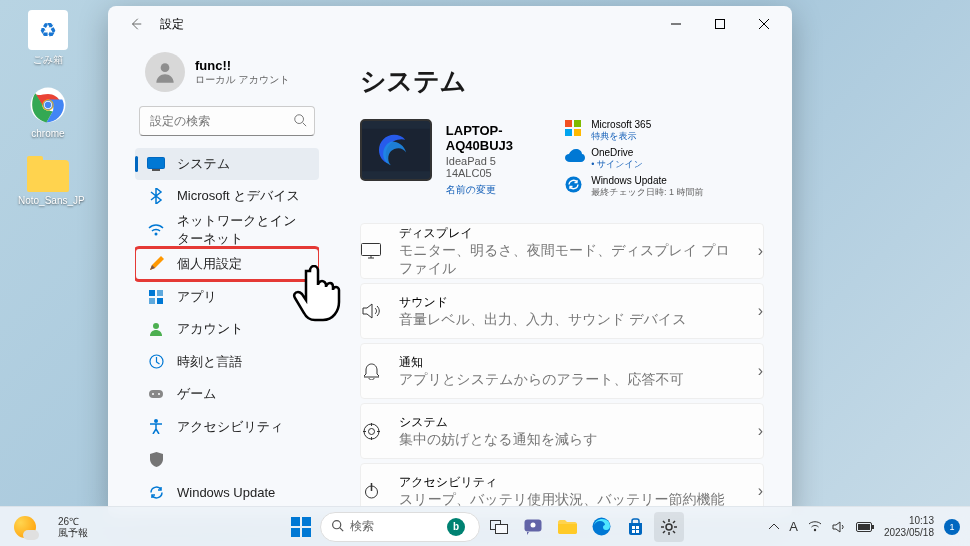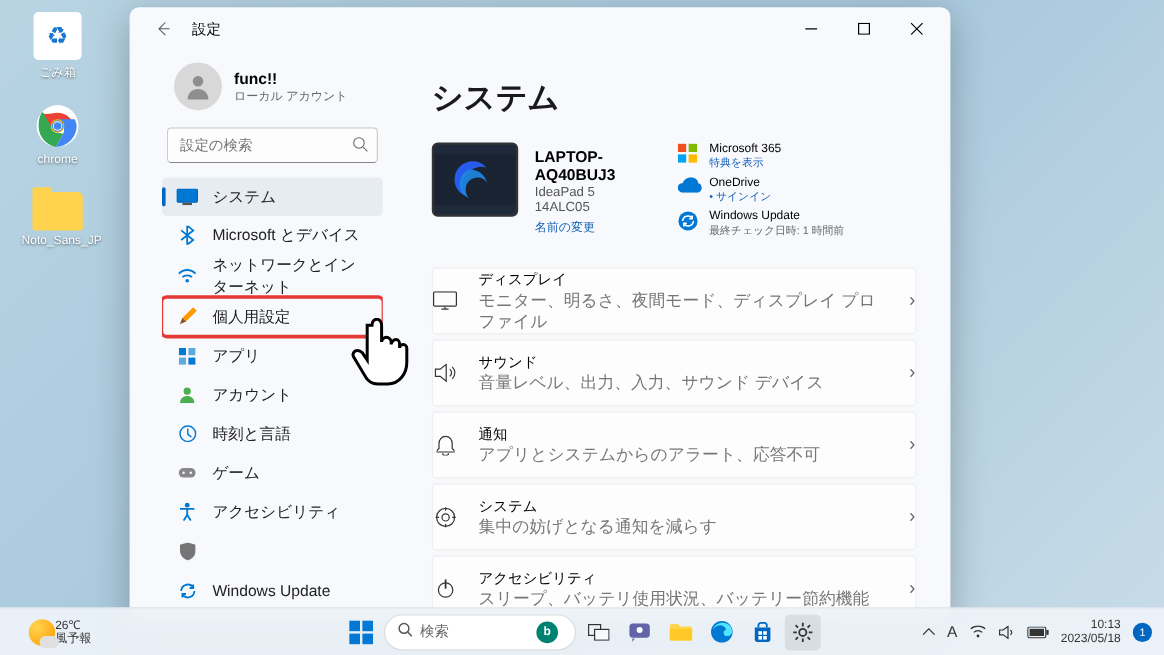--- a/index.html
+++ b/index.html
@@ -57,21 +57,21 @@
 .htile .ht-sub.gray{color:#666;cursor:default}
 .cards{display:flex;flex-direction:column;gap:4px}
 .card{background:#fdfdfd;border:1px solid #eee;border-radius:4px;height:56px;display:flex;align-items:center;padding:0 0;gap:18px;cursor:pointer}
 .card .cico{width:20px;height:20px;display:flex;align-items:center;justify-content:center;color:#333}
 .card .ctext{flex:1}
 .card .ct{font-size:12px}
 .card .cs{font-size:14px;color:#777}
 .card .chev{color:#666}
 .cursor-hand{position:absolute;left:292px;top:265px;z-index:100;pointer-events:none}
 .taskbar{position:absolute;bottom:0;left:0;right:0;height:40px;background:rgba(238,243,249,.92);backdrop-filter:blur(10px);border-top:1px solid rgba(0,0,0,.05);display:flex;align-items:center}
-.tb-left{position:absolute;left:24px;display:flex;align-items:flex-end;gap:0}
+.tb-left{position:absolute;left:14px;display:flex;align-items:flex-end;gap:22px}
 .weather-ico{width:22px;height:22px;background:radial-gradient(circle at 30% 30%,#ffd54f,#ff9800);border-radius:50%;position:relative}
 .weather-ico::after{content:"";position:absolute;right:-3px;bottom:-2px;width:16px;height:10px;background:#e0e0e0;border-radius:10px}
 .weather-txt{font-size:10px;line-height:1.1;color:#333}
 .tb-center{margin:0 auto;display:flex;align-items:center;gap:4px}
 .tb-ico{width:30px;height:30px;display:flex;align-items:center;justify-content:center;border-radius:4px;cursor:pointer}
 .tb-search{display:flex;align-items:center;gap:6px;background:#fff;border:1px solid #ddd;border-radius:16px;height:30px;padding:0 14px 0 10px;width:160px}
 .tb-search .sico{color:#555}
 .tb-search span.txt{font-size:12px;color:#666}
 .tb-search .bing{margin-left:auto;width:18px;height:18px;background:#008272;border-radius:50%;display:flex;align-items:center;justify-content:center;color:#fff;font-size:10px;font-weight:bold}
 .tb-right{position:absolute;right:10px;display:flex;align-items:center;gap:10px;font-size:10px;color:#333}

